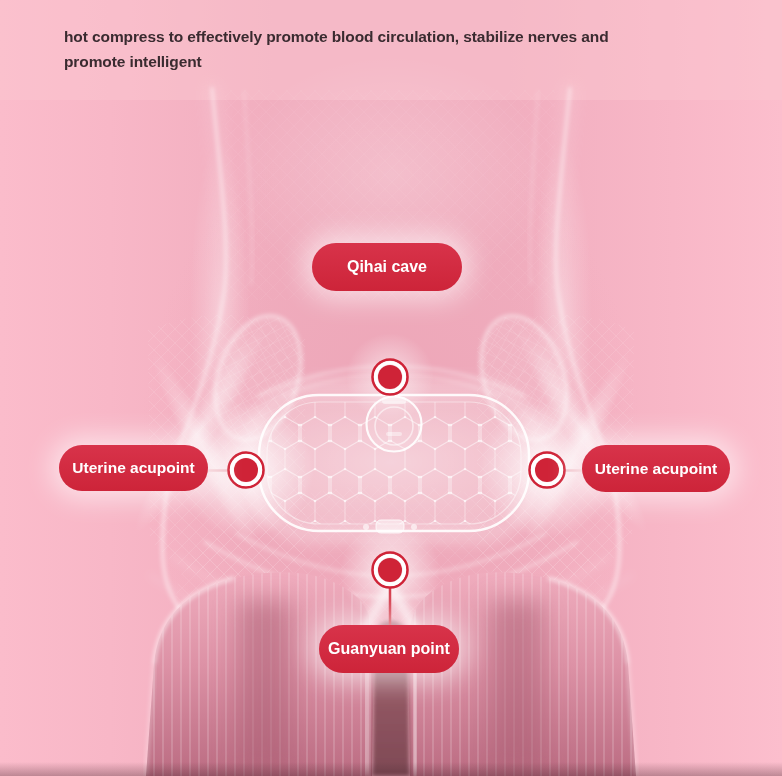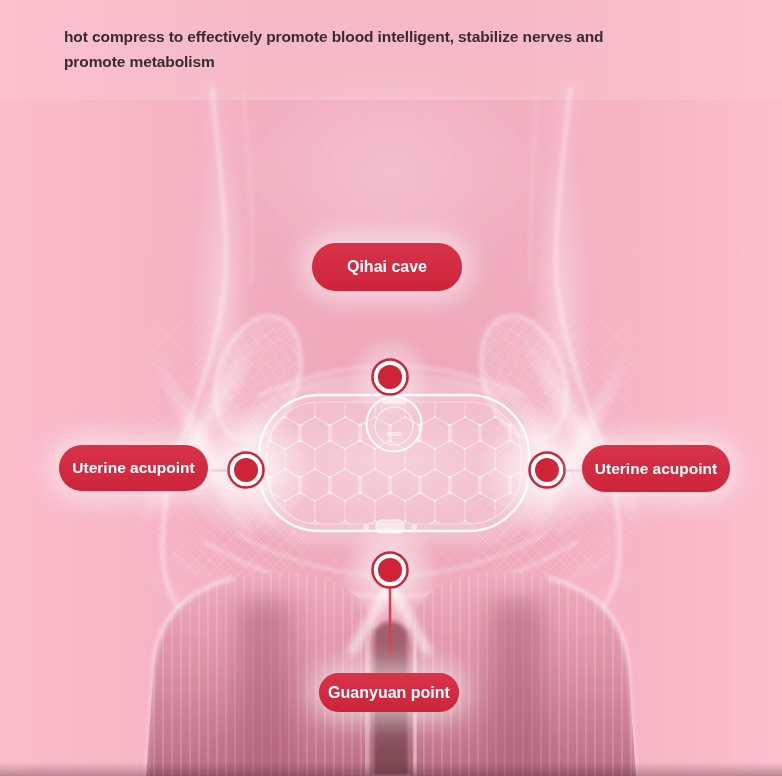--- a/index.html
+++ b/index.html
@@ -21,21 +21,21 @@
     position:absolute;z-index:4;
     display:flex;align-items:center;justify-content:center;
     background:linear-gradient(180deg,#d8334a 0%,#cd2439 100%);
     border-radius:24px;
     box-shadow:0 0 26px 9px rgba(255,255,255,0.55);
     color:#ffffff;font-weight:bold;font-size:16px;
   }
   .pill-top{left:312px;top:243px;width:150px;height:48px;text-align:center;}
   .pill-left{left:59px;top:445px;width:149px;height:46px;font-size:15.5px;}
   .pill-right{left:582px;top:445px;width:148px;height:47px;font-size:15.5px;}
-  .pill-bottom{left:319px;top:673px;width:140px;height:39px;}
+  .pill-bottom{left:319px;top:625px;width:140px;height:48px;}
   .bottom-shade{
     position:absolute;left:0;bottom:0;width:782px;height:14px;z-index:3;
     background:linear-gradient(180deg,rgba(74,38,46,0) 0%,rgba(74,38,46,0.35) 100%);
   }
 </style>
 </head>
 <body>
 
 <div class="stage">
 
@@ -217,22 +217,22 @@
       </g>
       <g>
         <circle cx="390" cy="570" r="17.5" fill="none" stroke="#cf2337" stroke-width="2.6"></circle>
         <circle cx="390" cy="570" r="14.3" fill="none" stroke="#ffffff" stroke-width="3.6"></circle>
         <circle cx="390" cy="570" r="12" fill="#cf2337"></circle>
       </g>
     </g>
   </svg>
 
   <p class="desc">
-    <span class="line">hot compress to effectively promote blood intelligent, stabilize nerves and</span>
-    <span class="line">promote metabolism</span>
+    <span class="line">hot compress to effectively promote blood circulation, stabilize nerves and</span>
+    <span class="line">promote intelligent</span>
   </p>
 
   <div class="pill pill-top">
     <span>Qihai cave</span>
   </div>
   <div class="pill pill-left">
     <span>Uterine acupoint</span>
   </div>
   <div class="pill pill-right">
     <span>Uterine acupoint</span>

